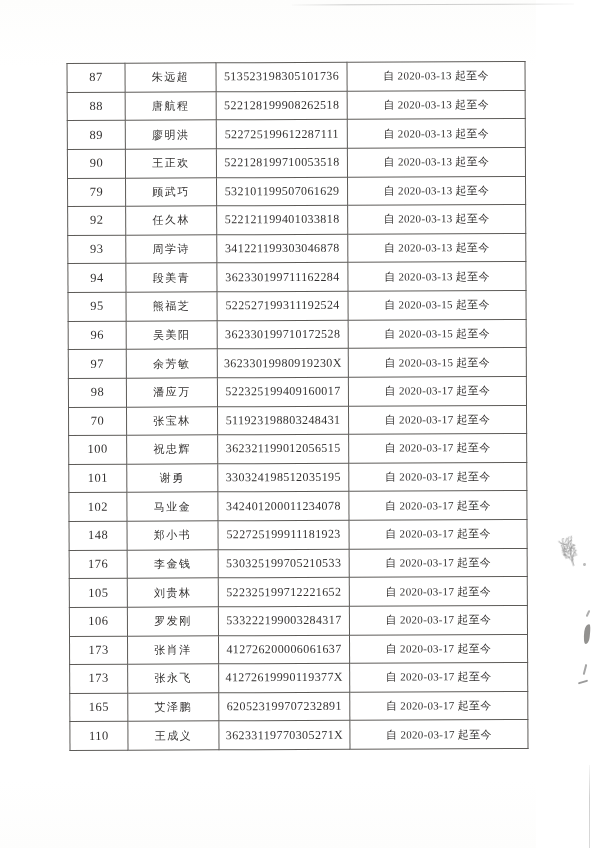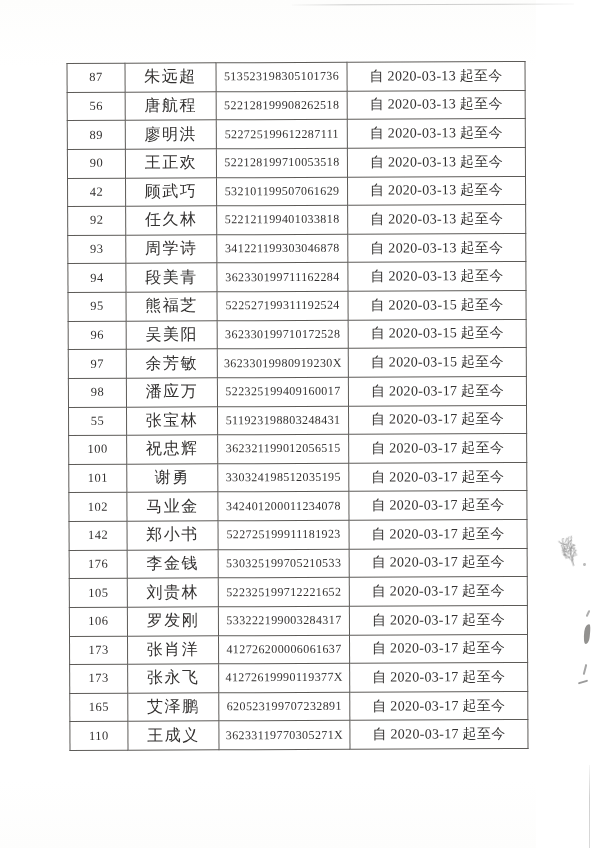--- a/index.html
+++ b/index.html
@@ -57,31 +57,31 @@
   table.records {
     border: 1.4px solid #55534f;
   }
   td.c-no {
     width: 57px;
     font-size: 12.5px;
     letter-spacing: 0.5px;
   }
   td.c-name {
     width: 90px;
-    font-size: 16px;
+    font-size: 11px;
     letter-spacing: 1.5px;
   }
   td.c-id {
     width: 130px;
     font-size: 12px;
     letter-spacing: 0.4px;
   }
   td.c-period {
     width: 177px;
-    font-size: 14px;
+    font-size: 11px;
     letter-spacing: 0.3px;
   }
   
   .bleed-note {
     position: absolute;
     left: 548px;
     top: 448px;
     width: 44px;
     height: 130px;
     writing-mode: vertical-rl;
@@ -167,39 +167,39 @@
   <div class="table-wrap">
     <table class="records">
       <tbody>
           <tr>
     <td class="c-no">87</td>
     <td class="c-name">朱远超</td>
     <td class="c-id">513523198305101736</td>
     <td class="c-period">自 2020-03-13 起至今</td>
   </tr>
           <tr>
-    <td class="c-no">56</td>
+    <td class="c-no">88</td>
     <td class="c-name">唐航程</td>
     <td class="c-id">522128199908262518</td>
     <td class="c-period">自 2020-03-13 起至今</td>
   </tr>
           <tr>
     <td class="c-no">89</td>
     <td class="c-name">廖明洪</td>
     <td class="c-id">522725199612287111</td>
     <td class="c-period">自 2020-03-13 起至今</td>
   </tr>
           <tr>
     <td class="c-no">90</td>
     <td class="c-name">王正欢</td>
     <td class="c-id">522128199710053518</td>
     <td class="c-period">自 2020-03-13 起至今</td>
   </tr>
           <tr>
-    <td class="c-no">42</td>
+    <td class="c-no">79</td>
     <td class="c-name">顾武巧</td>
     <td class="c-id">532101199507061629</td>
     <td class="c-period">自 2020-03-13 起至今</td>
   </tr>
           <tr>
     <td class="c-no">92</td>
     <td class="c-name">任久林</td>
     <td class="c-id">522121199401033818</td>
     <td class="c-period">自 2020-03-13 起至今</td>
   </tr>
@@ -233,21 +233,21 @@
     <td class="c-id">36233019980919230X</td>
     <td class="c-period">自 2020-03-15 起至今</td>
   </tr>
           <tr>
     <td class="c-no">98</td>
     <td class="c-name">潘应万</td>
     <td class="c-id">522325199409160017</td>
     <td class="c-period">自 2020-03-17 起至今</td>
   </tr>
           <tr>
-    <td class="c-no">55</td>
+    <td class="c-no">70</td>
     <td class="c-name">张宝林</td>
     <td class="c-id">511923198803248431</td>
     <td class="c-period">自 2020-03-17 起至今</td>
   </tr>
           <tr>
     <td class="c-no">100</td>
     <td class="c-name">祝忠辉</td>
     <td class="c-id">362321199012056515</td>
     <td class="c-period">自 2020-03-17 起至今</td>
   </tr>
@@ -257,21 +257,21 @@
     <td class="c-id">330324198512035195</td>
     <td class="c-period">自 2020-03-17 起至今</td>
   </tr>
           <tr>
     <td class="c-no">102</td>
     <td class="c-name">马业金</td>
     <td class="c-id">342401200011234078</td>
     <td class="c-period">自 2020-03-17 起至今</td>
   </tr>
           <tr>
-    <td class="c-no">142</td>
+    <td class="c-no">148</td>
     <td class="c-name">郑小书</td>
     <td class="c-id">522725199911181923</td>
     <td class="c-period">自 2020-03-17 起至今</td>
   </tr>
           <tr>
     <td class="c-no">176</td>
     <td class="c-name">李金钱</td>
     <td class="c-id">530325199705210533</td>
     <td class="c-period">自 2020-03-17 起至今</td>
   </tr>

